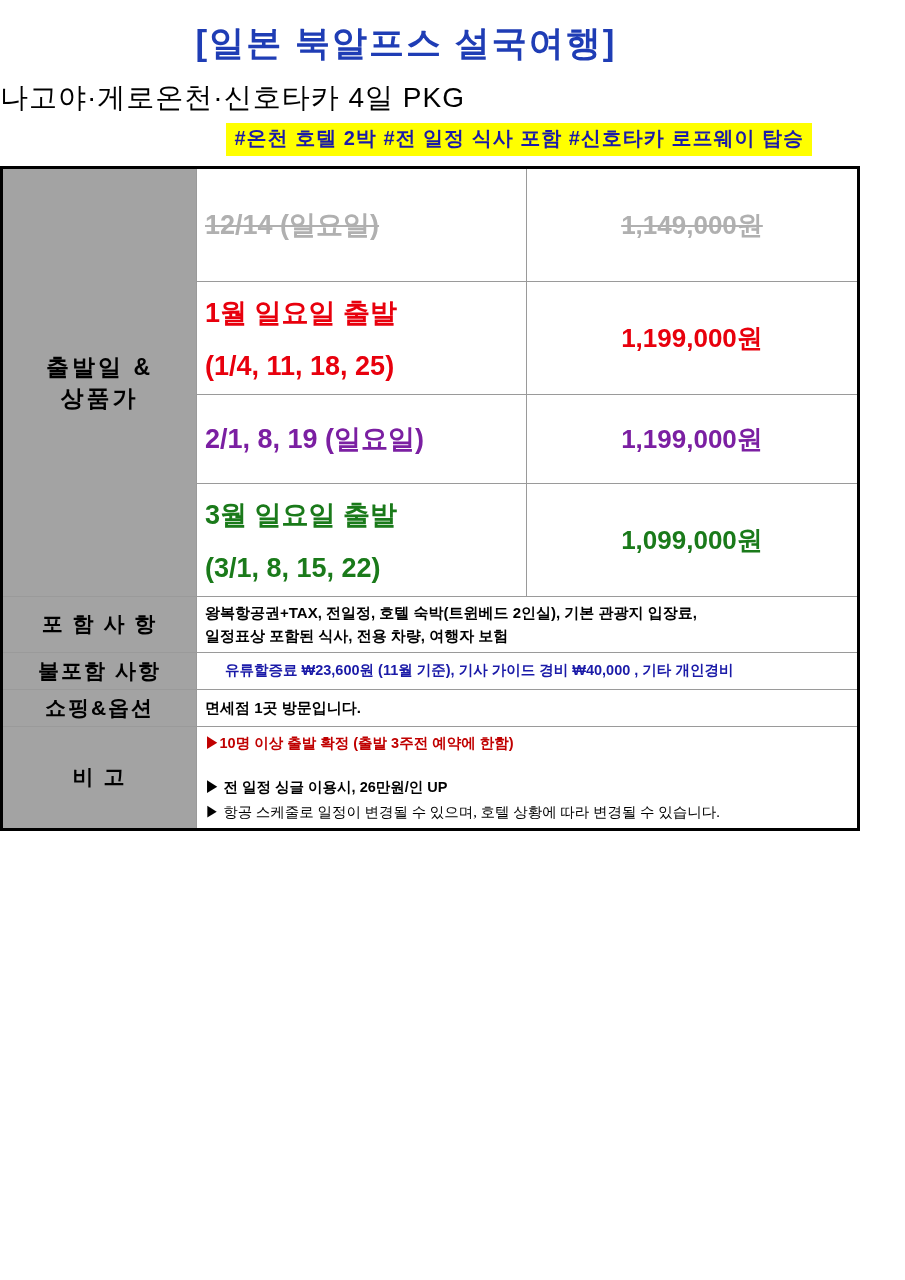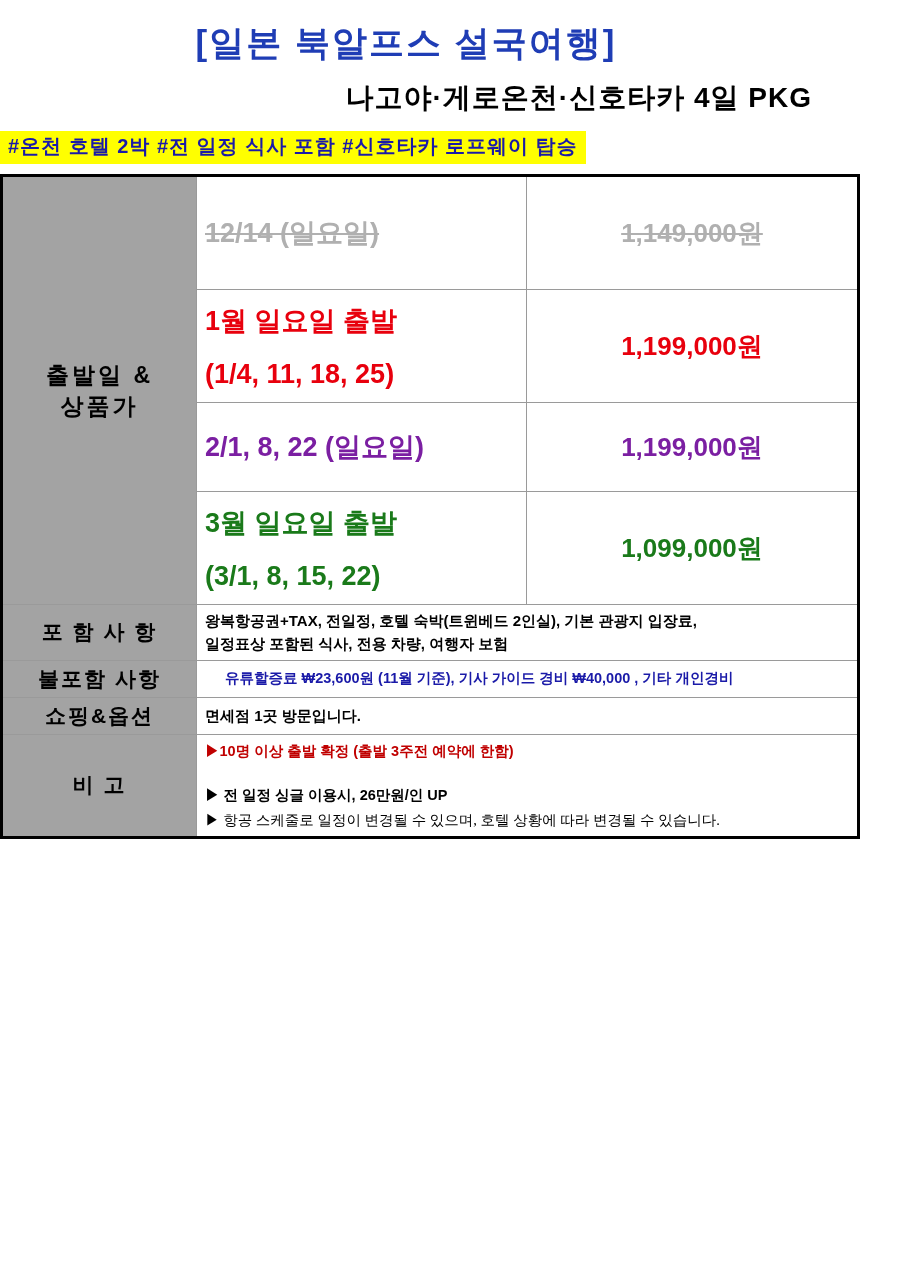--- a/index.html
+++ b/index.html
@@ -23,31 +23,31 @@
     text-align: center;
     font-size: 35px;
     font-weight: bold;
     color: #1f3db5;
     letter-spacing: 2px;
     margin-top: 20px;
     margin-bottom: 0;
     font-family: "Liberation Sans", sans-serif;
   }
   .title-sub {
-    text-align: right;
+    text-align: left;
     font-size: 28px;
-    font-weight: bold;
+    font-weight: normal;
     color: #000000;
     letter-spacing: 1px;
     margin-top: 12px;
     margin-bottom: 0;
   }
   .highlight-row {
-    text-align: left;
-    margin-top: 14px;
+    text-align: right;
+    margin-top: 6px;
     margin-bottom: 10px;
   }
   .highlight {
     display: inline-block;
     background: #ffff00;
     color: #1a1aa8;
     font-weight: bold;
     font-size: 20px;
     letter-spacing: 1px;
     padding: 2px 8px 4px 8px;
@@ -148,21 +148,21 @@
         </td>
       </tr>
       <tr class="dep-row-tall">
         <td class="dep-date red">
           <span>1월 일요일 출발</span>
           <span class="line2">(1/4, 11, 18, 25)</span>
         </td>
         <td class="dep-price red">1,199,000원</td>
       </tr>
       <tr class="dep-row-normal">
-        <td class="dep-date purple">2/1, 8, 22 (일요일)</td>
+        <td class="dep-date purple">2/1, 8, 19 (일요일)</td>
         <td class="dep-price purple">1,199,000원</td>
       </tr>
       <tr class="dep-row-tall">
         <td class="dep-date green">
           <span>3월 일요일 출발</span>
           <span class="line2">(3/1, 8, 15, 22)</span>
         </td>
         <td class="dep-price green">1,099,000원</td>
       </tr>
 

